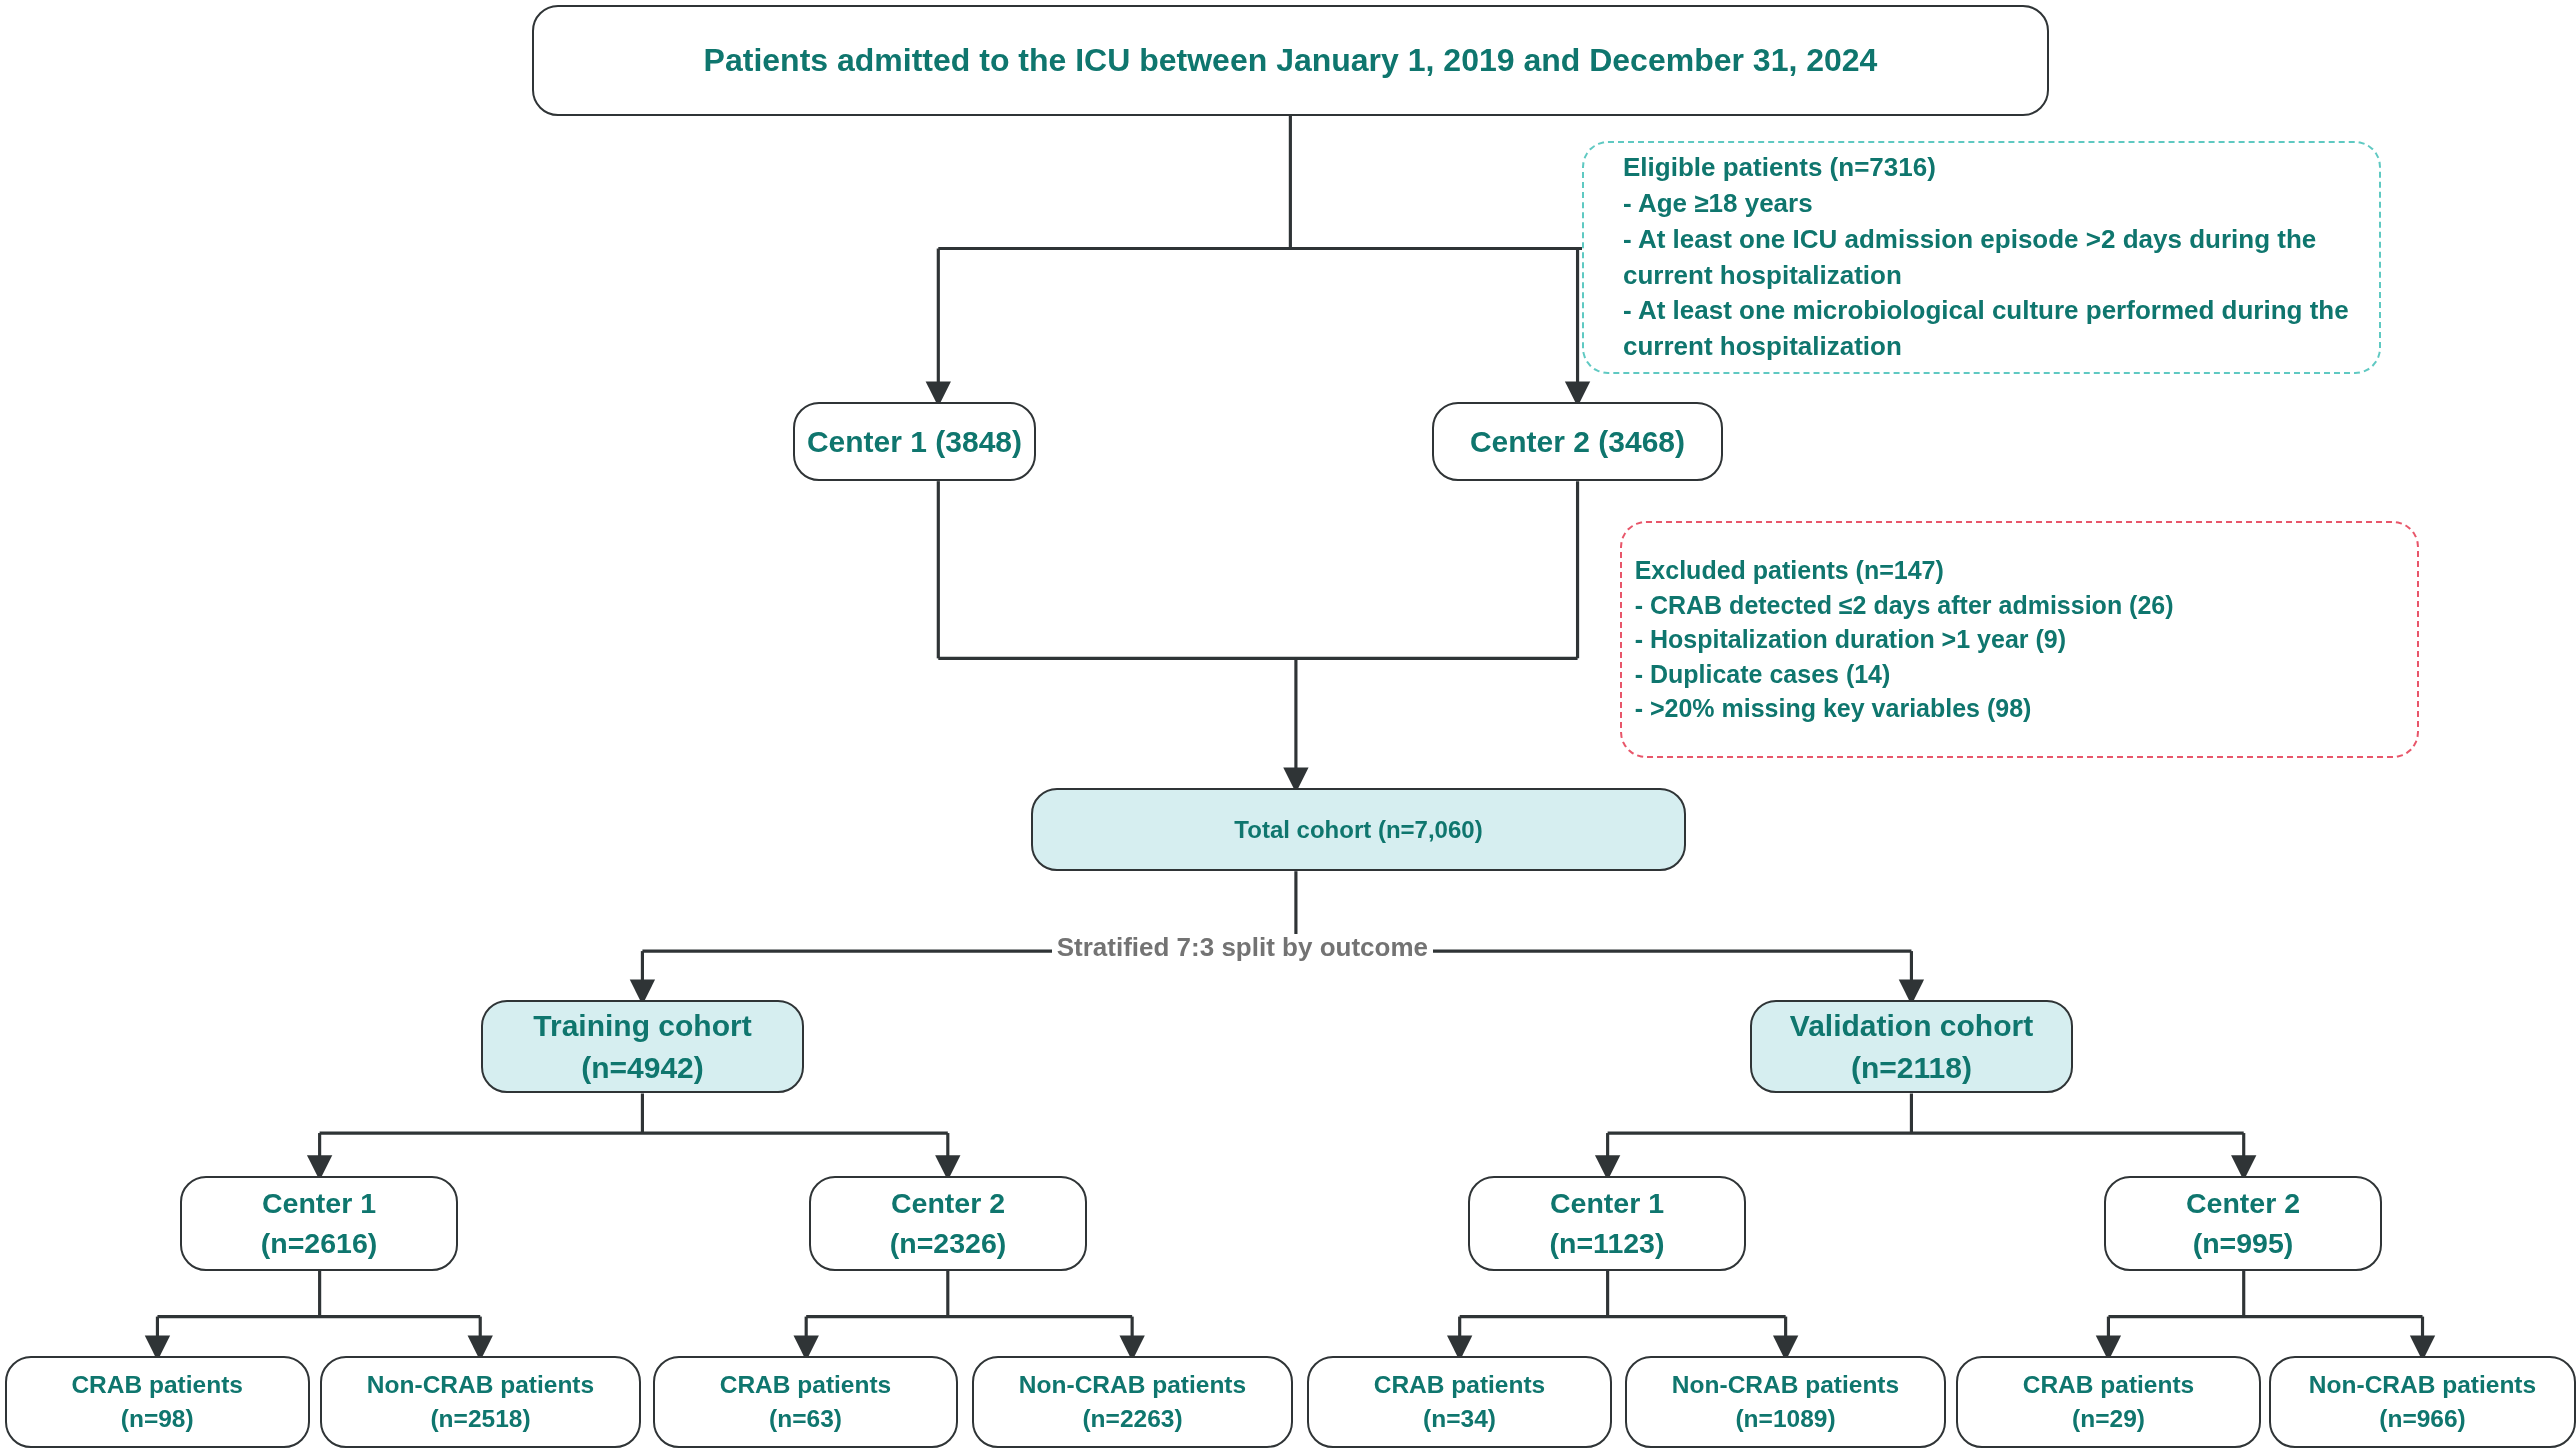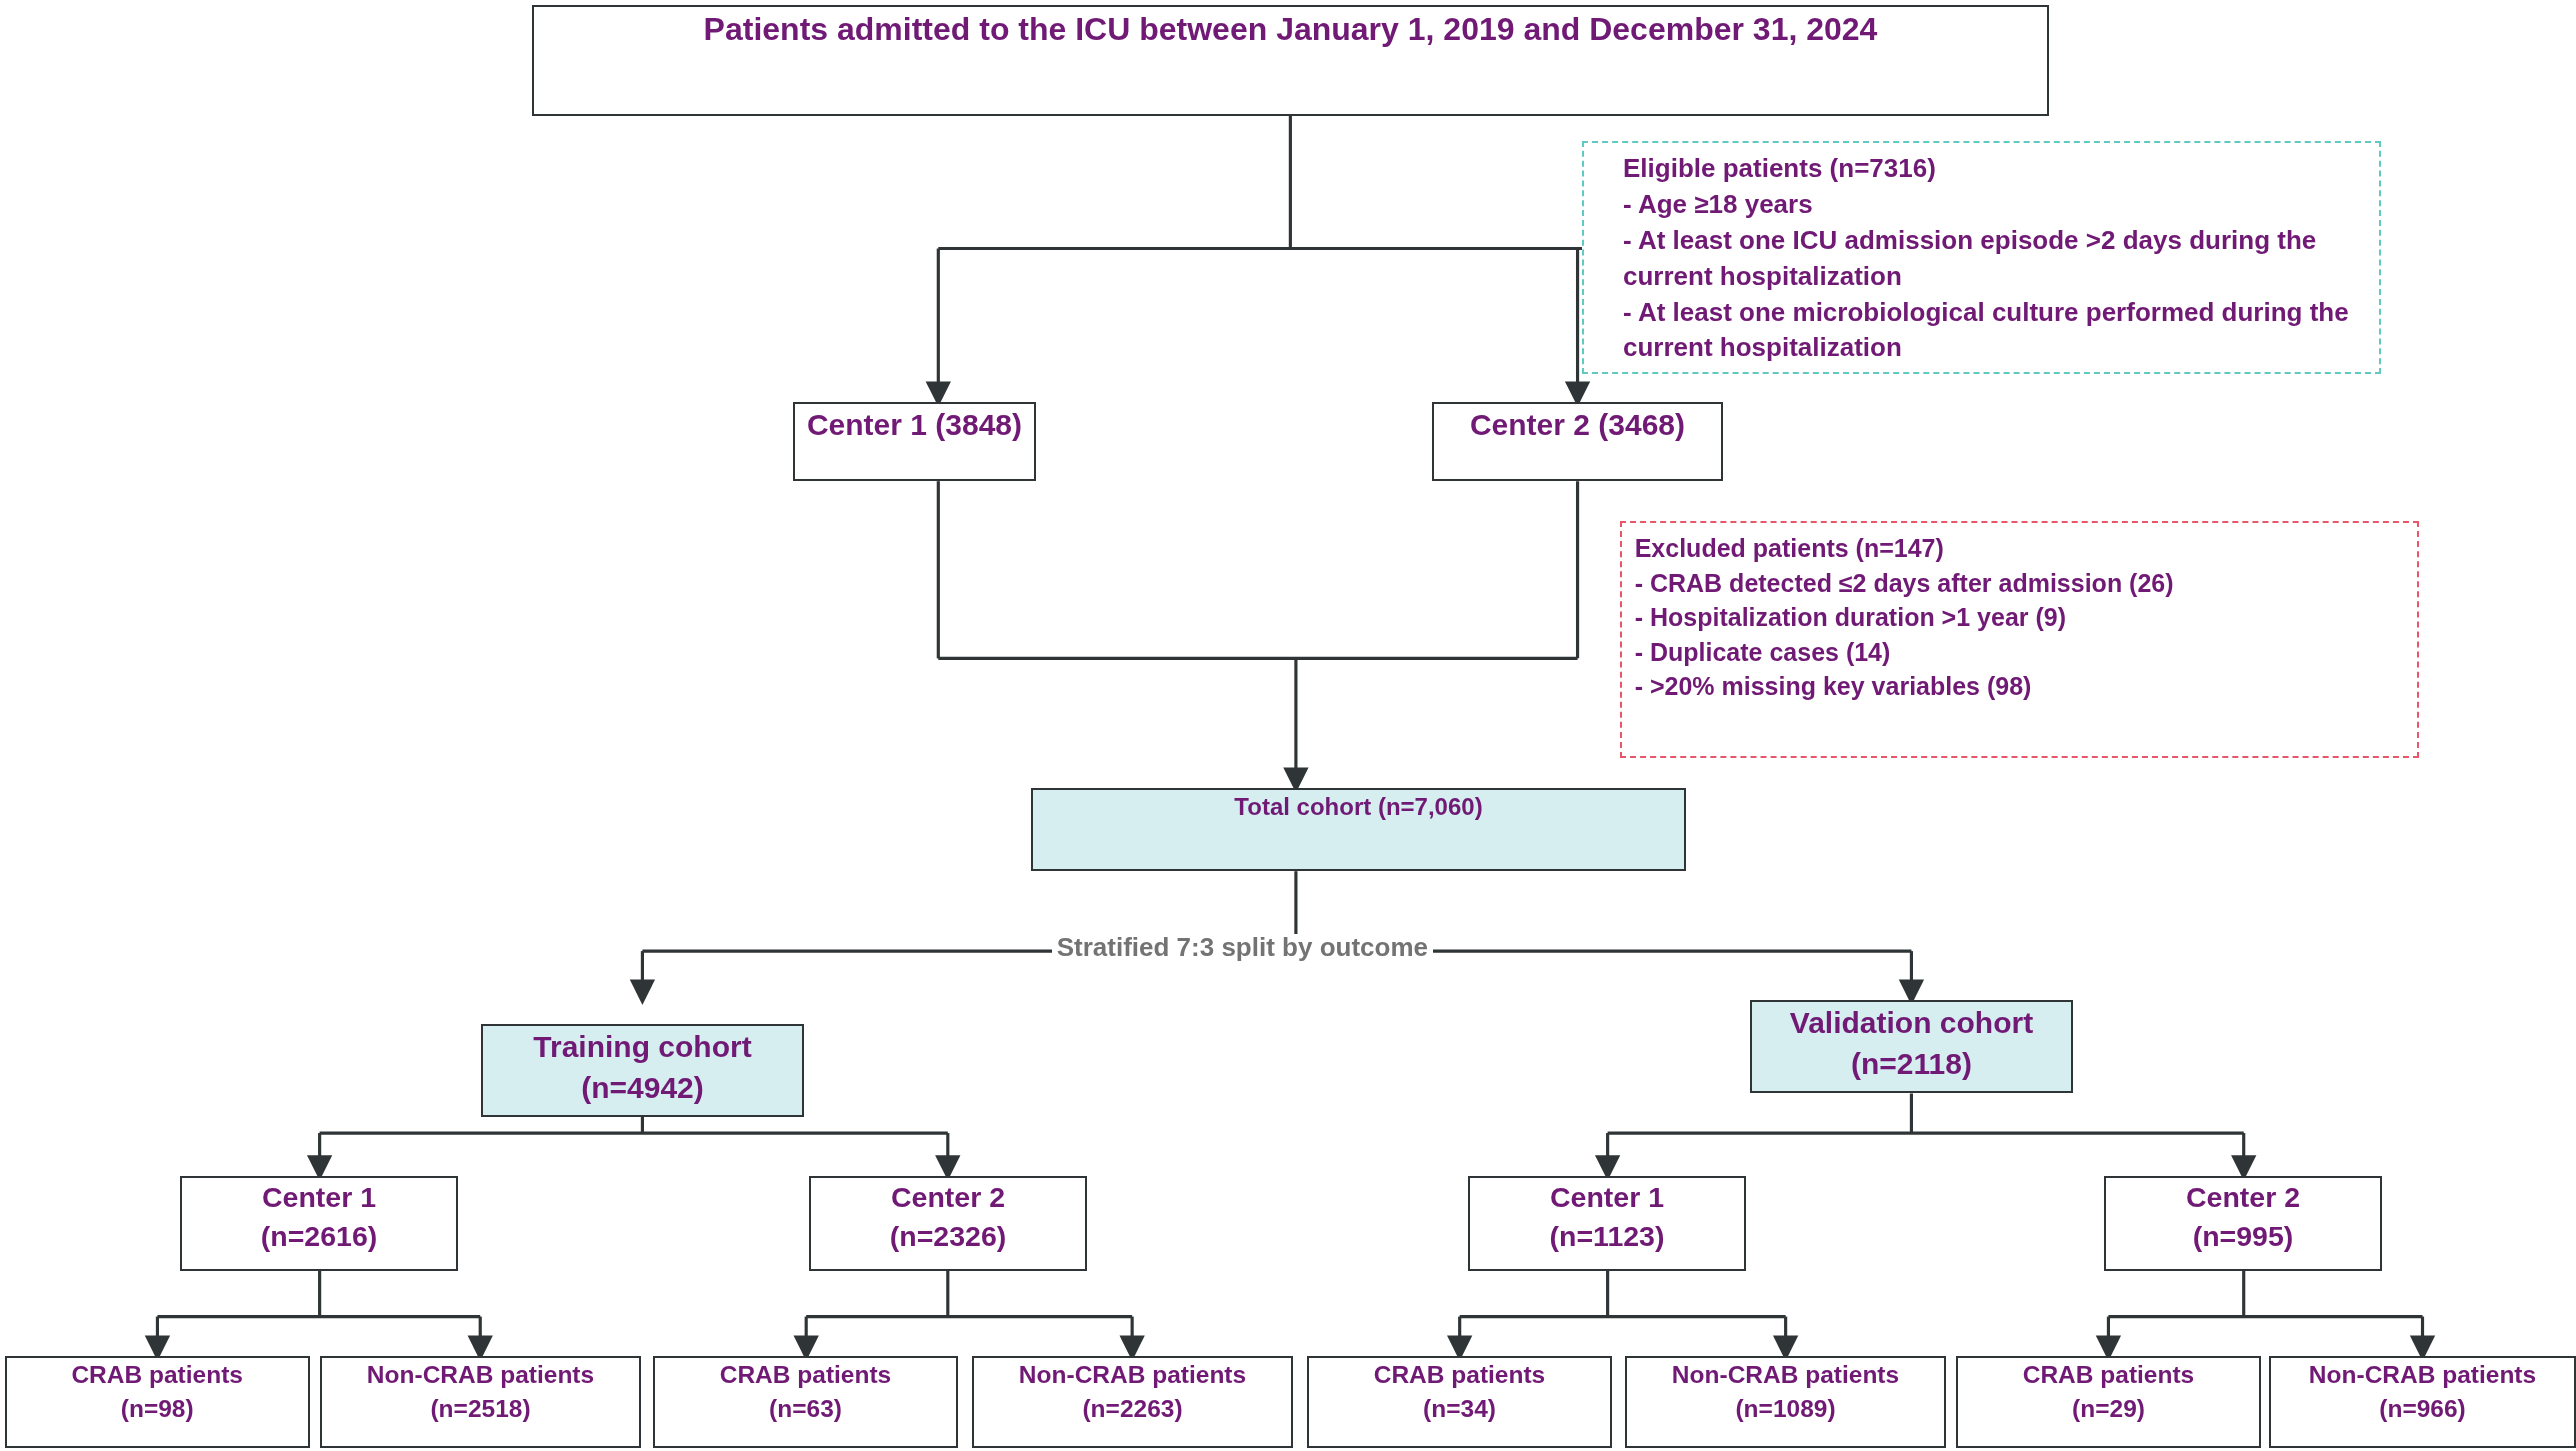--- a/index.html
+++ b/index.html
@@ -24,25 +24,27 @@
     width: 2576px;
     height: 1452px;
     pointer-events: none;
   }
   .node {
     position: absolute;
     box-sizing: border-box;
     display: flex;
     flex-direction: column;
     align-items: center;
+    justify-content: center;
     text-align: center;
-    color: #701a75;
+    color: #0f766e;
     font-weight: bold;
     line-height: 1.38;
     background: #ffffff;
+    border-radius: 26px;
   }
   .node.solid {
     border: 2.4px solid #2f3436;
   }
   .node.teal-fill {
     background: #d6eef0;
     border: 2.4px solid #2f3436;
   }
   .node.dashed-red {
     border: 2.4px dashed #e8566a;
@@ -75,21 +77,21 @@
   }
 
   
   #node-admitted      { left: 532px;  top: 4.7px;    width: 1517px; height: 111px; font-size: 32px; }
   #node-eligible      { left: 1582px; top: 141px;  width: 799px; height: 233px; font-size: 26px; padding: 8px 11px; }
   #node-center1-top   { left: 793px; top: 402px;  width: 243px;  height: 79px; font-size: 30px; }
   #node-center2-top   { left: 1432px; top: 402px;  width: 291px;  height: 79px; font-size: 30px; }
   #node-excluded-1    { left: 158px;  top: 521px;  width: 799px; height: 237px; font-size: 25px; padding: 8px 12.7px; }
   #node-excluded-2    { left: 1620px; top: 521px;  width: 799px; height: 237px; font-size: 25px; padding: 8px 12.7px; }
   #node-total-cohort  { left: 1031px; top: 788px;  width: 655px;  height: 83px; font-size: 24px; }
-  #node-training      { left: 481px;  top: 1000px; width: 323px;  height: 93px; font-size: 30px; margin-top: 24px; }
+  #node-training      { left: 481px;  top: 1000px; width: 323px;  height: 93px; font-size: 30px; }
   #node-validation    { left: 1750px; top: 1000px; width: 323px;  height: 93px; font-size: 30px; }
   #node-tr-center1    { left: 180px;  top: 1176px; width: 278px;  height: 95px; font-size: 28.5px; }
   #node-tr-center2    { left: 809px; top: 1176px; width: 278px;  height: 95px; font-size: 28.5px; }
   #node-va-center1    { left: 1468px; top: 1176px; width: 278px;  height: 95px; font-size: 28.5px; }
   #node-va-center2    { left: 2104px; top: 1176px; width: 278px;  height: 95px; font-size: 28.5px; }
 
   #node-b1 { left: 4.7px;    top: 1356px; width: 305px; height: 92px; font-size: 24.5px; }
   #node-b2 { left: 320px;  top: 1356px; width: 321px; height: 92px; font-size: 24.5px; }
   #node-b3 { left: 653px;  top: 1356px; width: 305px; height: 92px; font-size: 24.5px; }
   #node-b4 { left: 972px; top: 1356px; width: 321px; height: 92px; font-size: 24.5px; }

